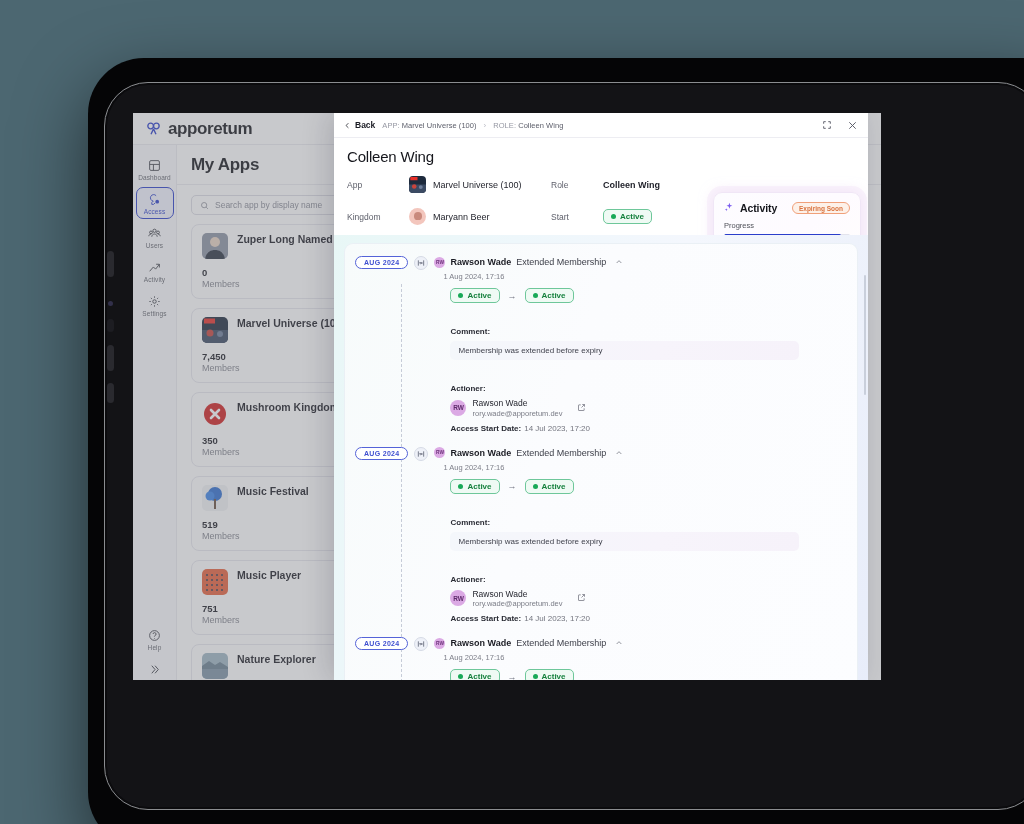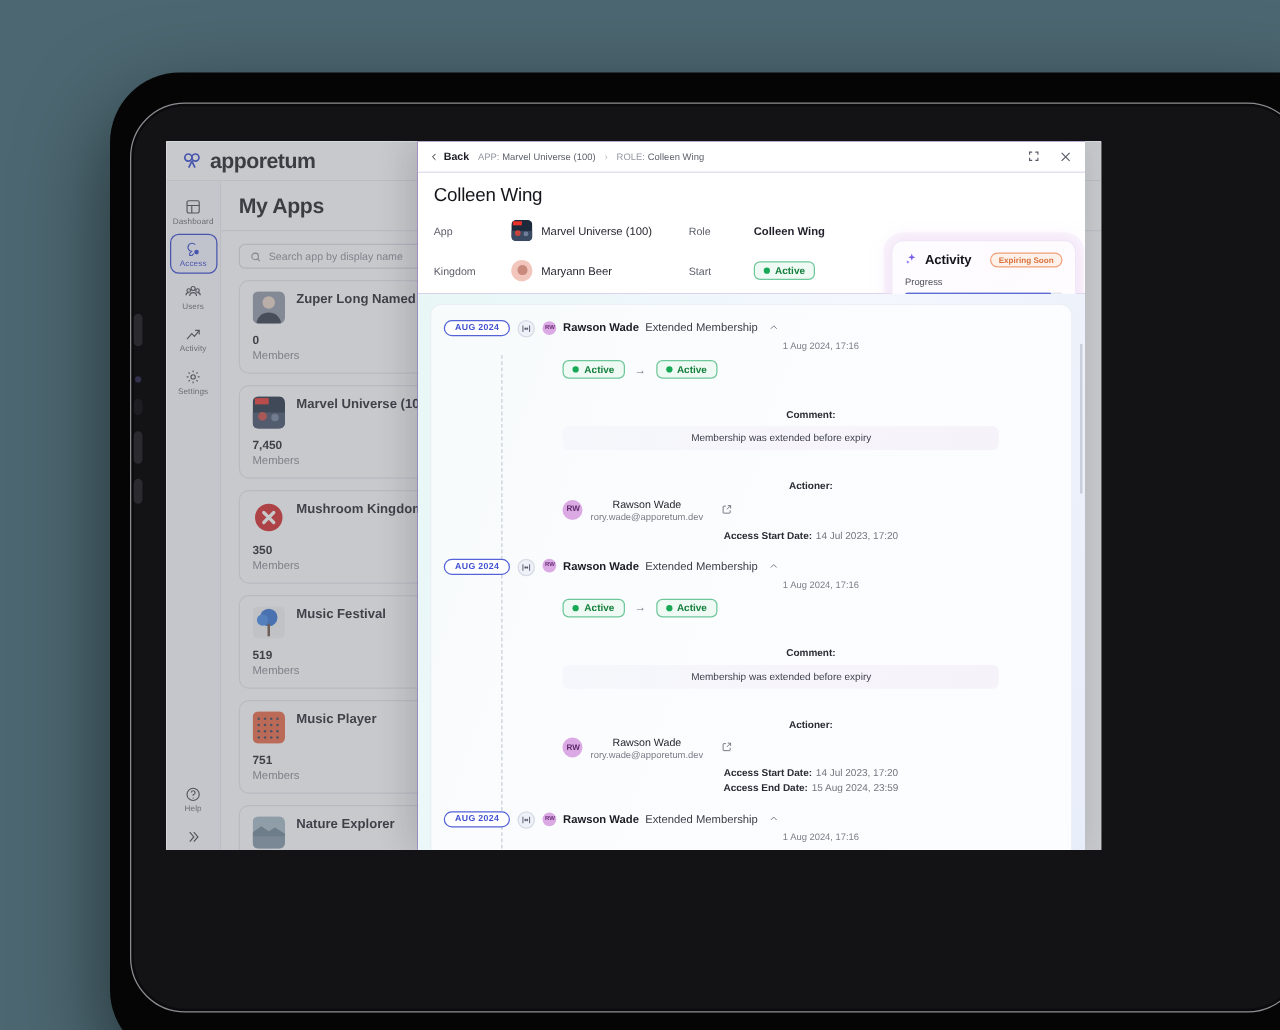--- a/index.html
+++ b/index.html
@@ -174,21 +174,21 @@
     background: linear-gradient(110deg,#f7fbfb 0%,#fbfcfe 40%,#fcfdff 100%);
     border-radius: 9px 9px 0 0;
     border: 1px solid #eaf0f5; border-bottom: none;
     min-height: 100%;
     padding: 11px 0 0 0;
     position: relative;
   }
   .tl-spine { position: absolute; left: 56px; top: 40px; bottom: 0; border-left: 1px dashed #c6ccd8; }
 
   .tl-entry { position: relative; padding: 0 10px 0 0; margin-bottom: 13px; }
-  .tl-row { display: flex; align-items: flex-start; gap: 6px; padding-left: 10px; text-align: center; }
+  .tl-row { display: flex; align-items: flex-start; gap: 6px; padding-left: 10px; }
   .month-pill {
     border: 1px solid #5463d8; color: #3f4fd0; border-radius: 9px;
     padding: 2px 8px; font-size: 7px; font-weight: 700; letter-spacing: .3px;
     background: #fff; flex: none; margin-top: 1px;
   }
   .node {
     width: 14px; height: 14px; border-radius: 50%; flex: none;
     background: #eef1f8; border: 1px solid #d6dbe6;
     display: flex; align-items: center; justify-content: center; margin-top: 1px;
     color: #5b6070;
@@ -196,21 +196,21 @@
   .tl-main { flex: 1; min-width: 0; }
   .tl-head { display: flex; align-items: center; gap: 5px; }
   .ava-sm {
     width: 11px; height: 11px; border-radius: 50%; background: #dba9e4;
     color: #6a2f77; font-size: 4.8px; font-weight: 700;
     display: flex; align-items: center; justify-content: center; flex: none;
   }
   .actor-name { font-size: 9px; font-weight: 700; color: #1b1c24; }
   .action-text { font-size: 9px; color: #3b3d47; }
   .chev { margin-left: 4px; color: #6e707b; }
-  .tl-time { font-size: 7.5px; color: #7c7e88; margin-top: 3px; margin-left: 32px; }
+  .tl-time { font-size: 7.5px; color: #7c7e88; margin-top: 3px; margin-left: 9px; }
 
   .tl-detail { margin-left: 16px; margin-top: 7px; }
   .status-change { display: flex; align-items: center; gap: 8px; }
   .arrow-r { color: #6f7280; font-size: 9px; }
   .lbl { font-size: 8px; font-weight: 700; color: #2a2c35; margin-top: 24px; }
   .comment-box {
     margin-top: 5px; border-radius: 5px; padding: 5px 8px;
     background: linear-gradient(100deg,#f4f7fb,#f7f4fb 60%,#f6f2fa);
     font-size: 8px; color: #3d3f4a; width: 88%;
   }
@@ -640,21 +640,20 @@
                       <div class="act-mail">rory.wade@apporetum.dev</div>
                     </span>
                     <span class="ext-ico">
                       <svg width="9" height="9" viewBox="0 0 24 24" fill="none" stroke="currentColor" stroke-width="2">
                           <path d="M14 4h6v6M20 4l-8 8M19 14v5a1 1 0 0 1-1 1H5a1 1 0 0 1-1-1V6a1 1 0 0 1 1-1h5"></path>
                         </svg>
                     </span>
                   </div>
                   <div class="datepair">
                     <div><b>Access Start Date:</b><span>14 Jul 2023, 17:20</span></div>
-                    <div><b>Access End Date:</b><span>15 Aug 2024, 23:59</span></div>
                   </div>
                 </div>
               </div>
             </div>
           </div>
 
           <div class="tl-entry">
             <div class="tl-row">
               <span class="month-pill">AUG 2024</span>
               <span class="node">

